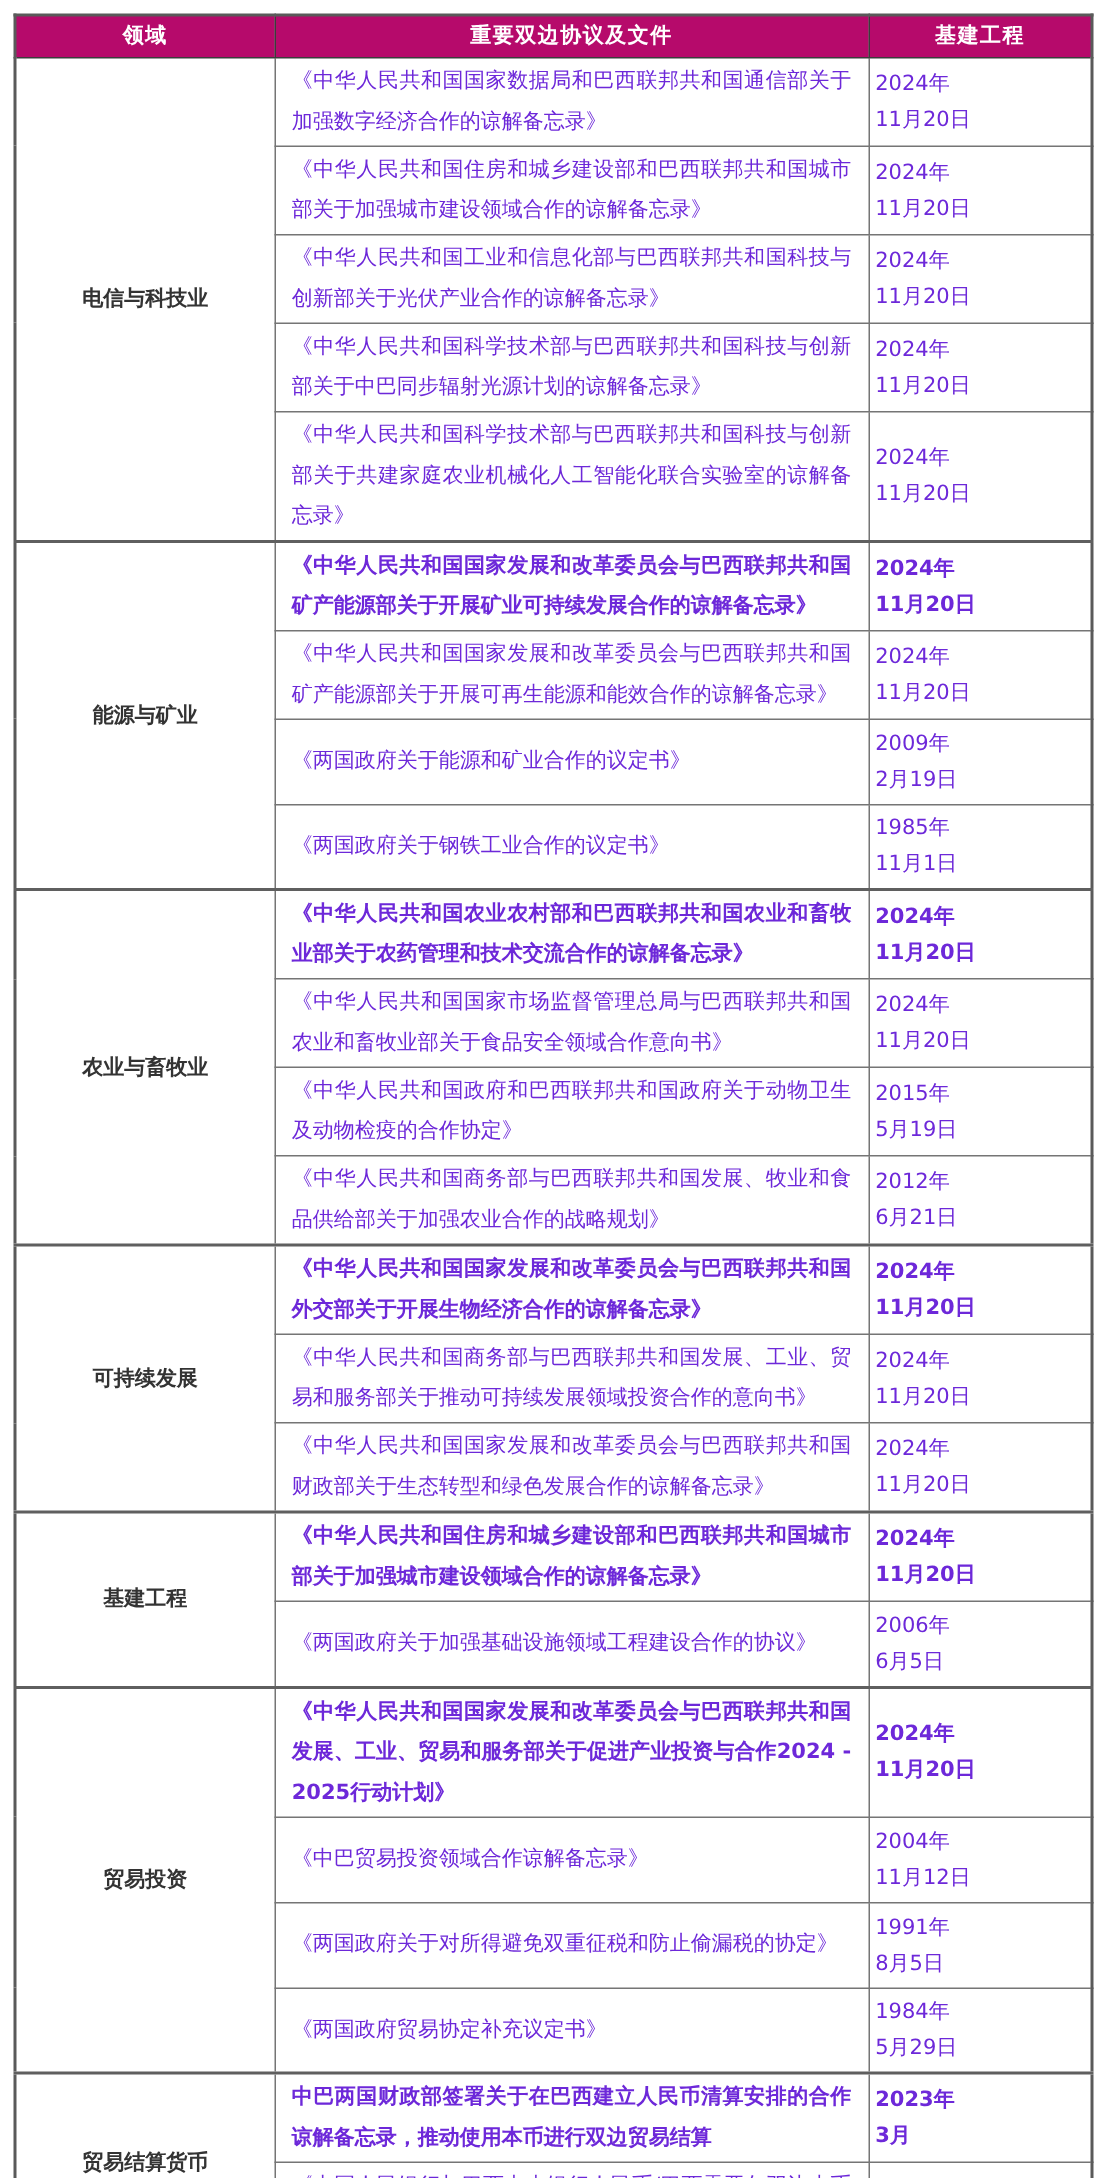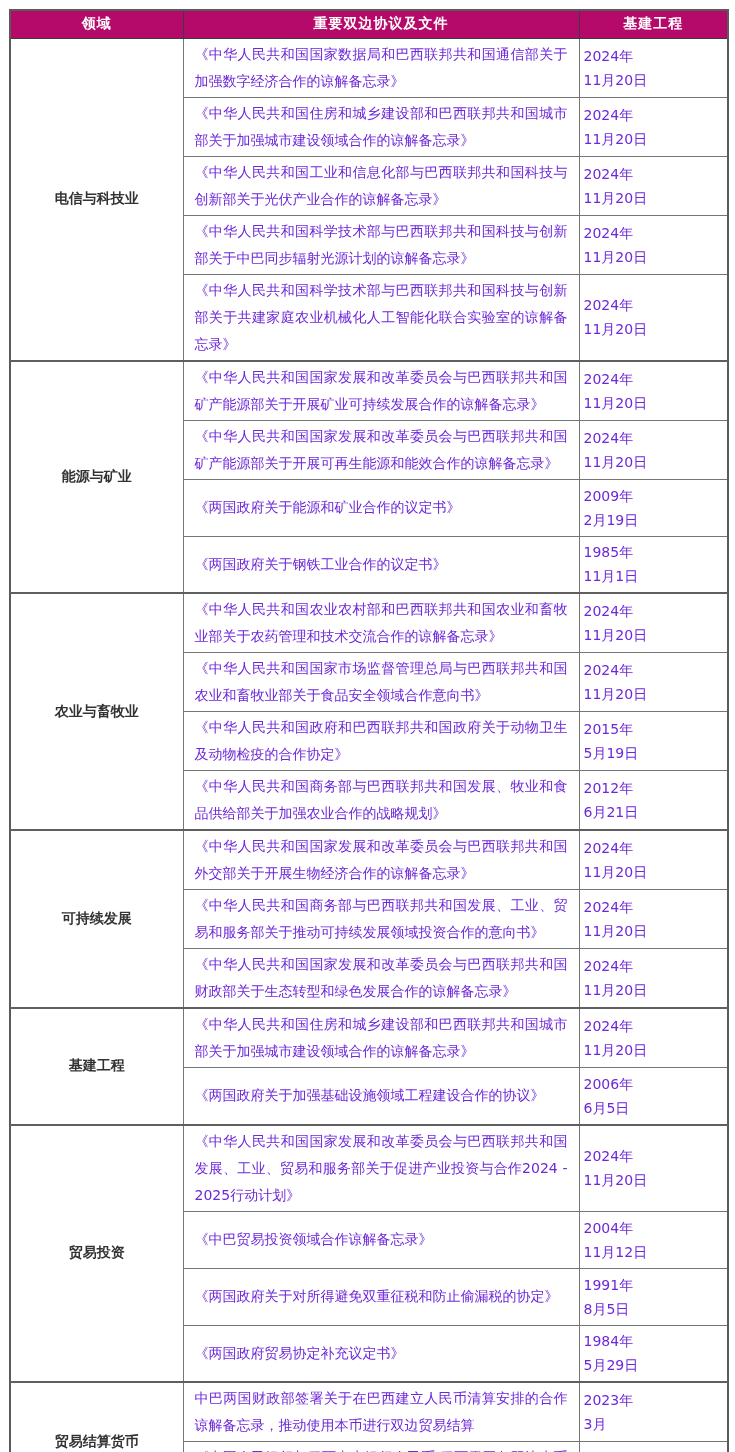--- a/index.html
+++ b/index.html
@@ -52,21 +52,21 @@
     text-align: justify;
     padding: 2px 11px;
     line-height: 27px;
   }
   td.date-cell {
     text-align: left;
     white-space: pre-line;
     line-height: 24px;
     padding: 2px 4px;
   }
-  tr.group-start td { border-top: 2px solid #5f5f5f; }
+  tr.group-start td { border-top: 2px solid #5f5f5f; font-weight: bold; }
 </style>
 </head>
 <body>
 
 <div class="page">
   <table class="agreements">
     <colgroup>
       <col class="c-field">
         <col class="c-doc">
         <col class="c-date">

